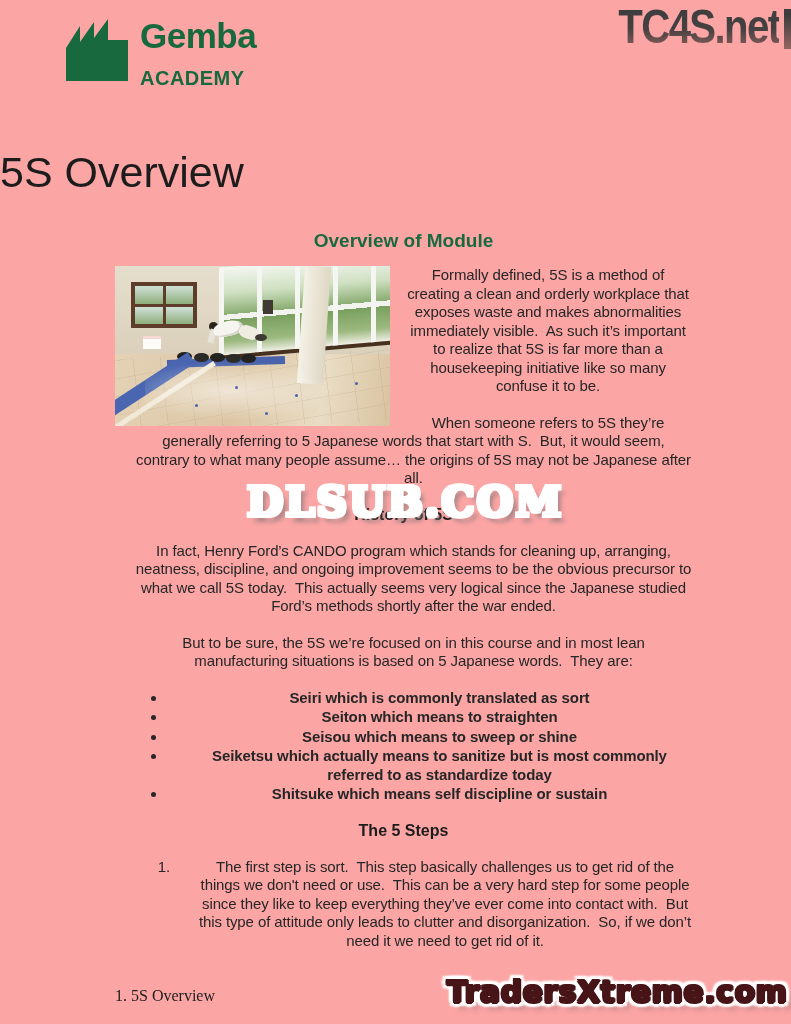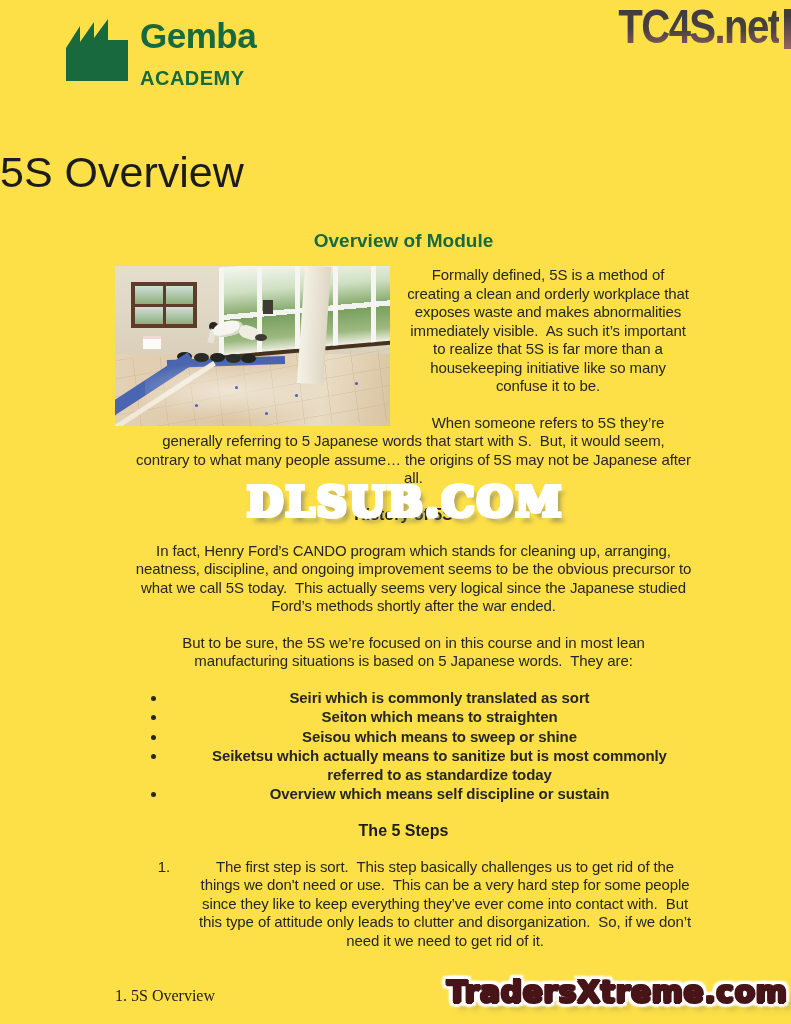--- a/index.html
+++ b/index.html
@@ -1,20 +1,20 @@
 <!DOCTYPE html>
 <html><head>
 <meta charset="utf-8">
 <style>
   * { margin:0; padding:0; box-sizing:border-box; }
   html,body { background:#ffffff; }
   body { font-family:"Liberation Sans", sans-serif; }
   .page {
     position:relative; width:791px; height:1024px; margin:0 auto;
-    background:#fde047; overflow:hidden; color:#262626;
+    background:#fca5a5; overflow:hidden; color:#262626;
   }
 
   
   .header { position:relative; height:90px; }
   .logo { position:absolute; left:64px; top:18px; display:flex; align-items:flex-start; }
   .logo svg { display:block; }
   .logo-text { margin-left:10px; color:#186a3e; }
   .logo-name { font-size:35px; font-weight:bold; line-height:36px; letter-spacing:-0.5px; }
   .logo-sub  { font-size:20px; font-weight:bold; letter-spacing:0.5px; line-height:22px; margin-top:13px; }
 
@@ -207,21 +207,21 @@
 
     <h3 class="sub">History of 5S</h3>
     <p class="body-text">In fact, Henry Ford’s CANDO program which stands for cleaning up, arranging, neatness, discipline, and ongoing improvement seems to be the obvious precursor to what we call 5S today.  This actually seems very logical since the Japanese studied Ford’s methods shortly after the war ended.</p>
     <p class="body-text">But to be sure, the 5S we’re focused on in this course and in most lean manufacturing situations is based on 5 Japanese words.  They are:</p>
 
     <ul class="s-list">
       <li>Seiri which is commonly translated as sort</li>
       <li>Seiton which means to straighten</li>
       <li>Seisou which means to sweep or shine</li>
       <li>Seiketsu which actually means to sanitize but is most commonly referred to as standardize today</li>
-      <li>Overview which means self discipline or sustain</li>
+      <li>Shitsuke which means self discipline or sustain</li>
     </ul>
 
     <h3 class="sub">The 5 Steps</h3>
 
     <div class="step">
       <span class="step-num">1.</span>
       <div class="step-text">The first step is sort.  This step basically challenges us to get rid of the things we don't need or use.  This can be a very hard step for some people since they like to keep everything they’ve ever come into contact with.  But this type of attitude only leads to clutter and disorganization.  So, if we don’t need it we need to get rid of it.</div>
     </div>
 
   </div>

